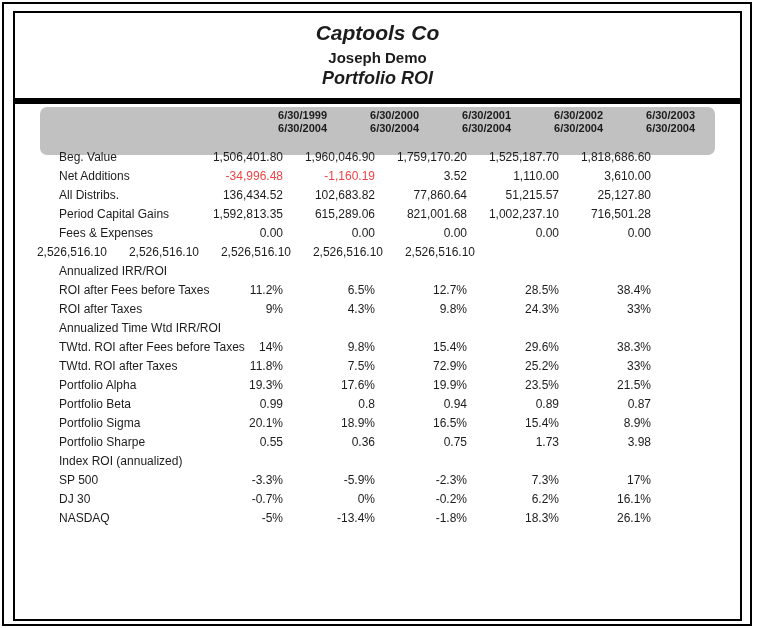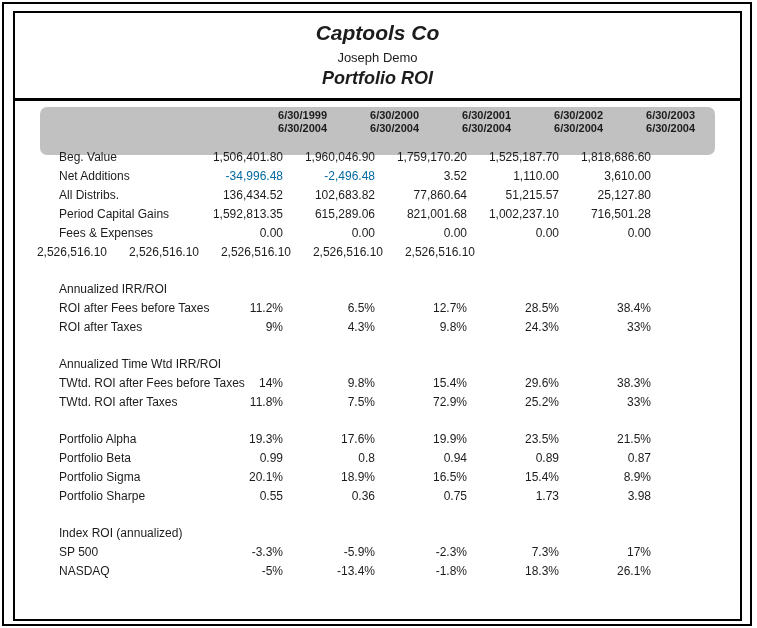--- a/index.html
+++ b/index.html
@@ -10,46 +10,46 @@
   }
   .outer-border {
     position: absolute; left: 2px; top: 2px; width: 746px; height: 620px;
     border: 2px solid #000000;
   }
   .report-frame {
     position: absolute; left: 13px; top: 11px; width: 725px; height: 606px;
     border: 2px solid #000000; background: #ffffff;
   }
   .titles {
-    border-bottom: 3px solid #000000; text-align: center;
+    border-bottom: 6px solid #000000; text-align: center;
     padding-top: 7px; height: 78px;
   }
   .company-title { font-size: 21px; font-weight: bold; font-style: italic; line-height: 26px; }
-  .client-name   { font-size: 13px; font-weight: normal; line-height: 16px; margin-top: 4px; }
+  .client-name   { font-size: 15px; font-weight: bold; line-height: 16px; margin-top: 4px; }
   .report-title  { font-size: 18px; font-weight: bold; font-style: italic; line-height: 24px; }
 
   .band {
     position: absolute; left: 40px; top: 107px; width: 675px; height: 48px;
     background: #c1c1c1; border-radius: 7px;
   }
   .hcell {
     position: absolute; top: 2px; width: 92px; text-align: right;
     font-weight: bold; font-size: 11px; line-height: 13px; white-space: nowrap;
   }
 
   .rows { position: absolute; left: 15px; top: 148px; width: 677px; }
   .row {
     display: flex; height: 19px; line-height: 19px; font-size: 12px;
     padding-right: 45px; box-sizing: border-box;
   }
-  .row.gap-before { margin-top: 18px; }
+  .row.gap-before { }
   .row .label { width: 176px; flex: none; padding-left: 44px; white-space: nowrap; box-sizing: border-box; }
   .row .label.indent { }
   .row .val { width: 92px; flex: none; text-align: right; white-space: nowrap; }
-  .val.neg { color: #0369a1; text-align: right; }
+  .val.neg { color: #ef4444; text-align: right; }
 </style>
 </head>
 <body>
 
 <div class="outer-border"></div>
 
 <div class="report-frame">
   <div class="titles">
     <div class="company-title">Captools Co</div>
     <div class="client-name">Joseph Demo</div>
@@ -85,21 +85,21 @@
       <div class="label">Beg. Value</div>
       <div class="val">1,506,401.80</div>
       <div class="val">1,960,046.90</div>
       <div class="val">1,759,170.20</div>
       <div class="val">1,525,187.70</div>
       <div class="val">1,818,686.60</div>
     </div>
     <div class="row">
       <div class="label indent">Net Additions</div>
       <div class="val neg">-34,996.48</div>
-      <div class="val neg">-2,496.48</div>
+      <div class="val neg">-1,160.19</div>
       <div class="val">3.52</div>
       <div class="val">1,110.00</div>
       <div class="val">3,610.00</div>
     </div>
     <div class="row">
       <div class="label indent">All Distribs.</div>
       <div class="val">136,434.52</div>
       <div class="val">102,683.82</div>
       <div class="val">77,860.64</div>
       <div class="val">51,215.57</div>
@@ -203,20 +203,28 @@
     </div>
     <div class="row">
       <div class="label indent">SP 500</div>
       <div class="val">-3.3%</div>
       <div class="val">-5.9%</div>
       <div class="val">-2.3%</div>
       <div class="val">7.3%</div>
       <div class="val">17%</div>
     </div>
     <div class="row">
+      <div class="label indent">DJ 30</div>
+      <div class="val">-0.7%</div>
+      <div class="val">0%</div>
+      <div class="val">-0.2%</div>
+      <div class="val">6.2%</div>
+      <div class="val">16.1%</div>
+    </div>
+    <div class="row">
       <div class="label indent">NASDAQ</div>
       <div class="val">-5%</div>
       <div class="val">-13.4%</div>
       <div class="val">-1.8%</div>
       <div class="val">18.3%</div>
       <div class="val">26.1%</div>
     </div>
   </div>
 
 </body></html>

